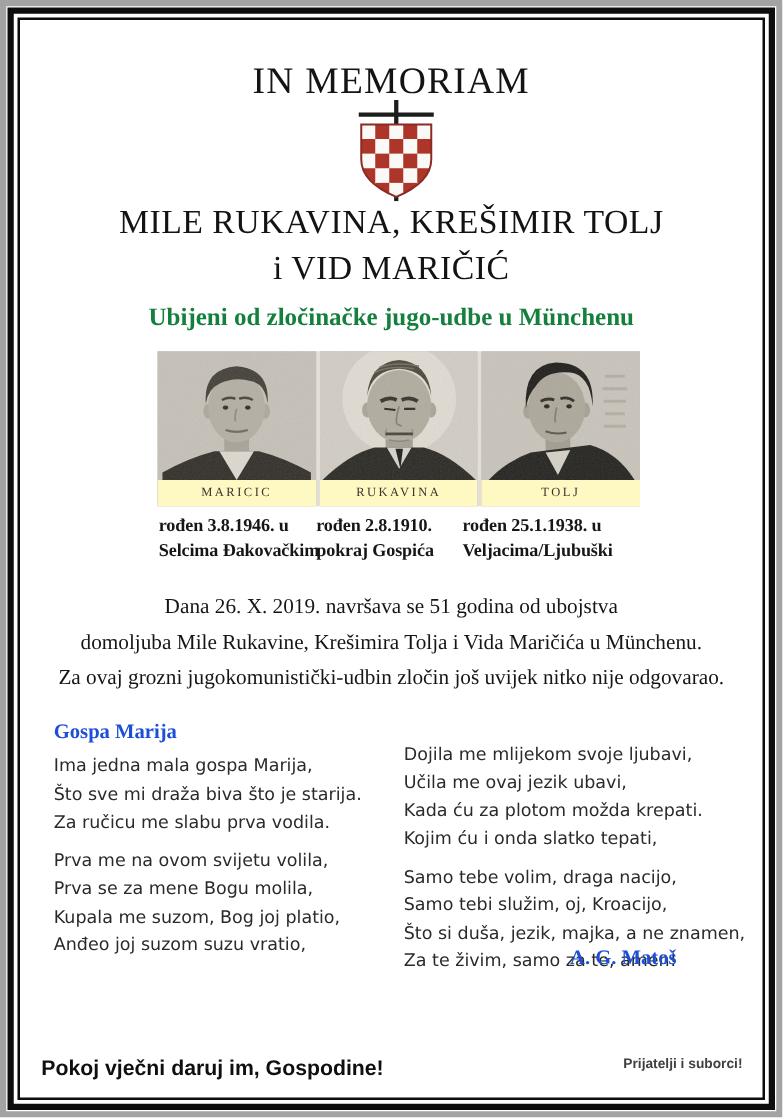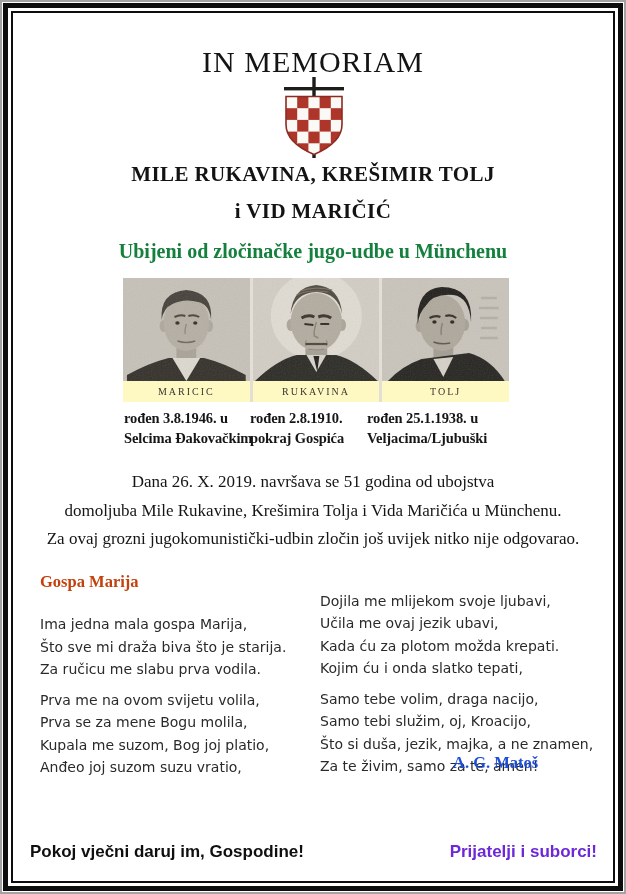--- a/index.html
+++ b/index.html
@@ -1,29 +1,29 @@
 <!DOCTYPE html>
 <html><head>
 <meta charset="utf-8">
 <style>
   html,body{margin:0;padding:0;background:#ffffff;}
   .sheet{
     position:relative;width:626px;height:894px;box-sizing:border-box;
-    background:#fff;border:2px solid #a3a3a3;padding:1px;
+    background:#fff;border:5px solid #a3a3a3;padding:1px;
     font-family:"Liberation Serif", serif;color:#111;
   }
   .frame-black{height:100%;box-sizing:border-box;border:5px solid #0d0d0d;padding:3px;}
   .frame-inner{height:100%;box-sizing:border-box;border:2px solid #0d0d0d;position:relative;background:#fff;}
   .content{position:absolute;inset:0;overflow:hidden;}
 
   .title{position:absolute;top:32px;left:0;width:100%;text-align:center;
     font-size:30px;letter-spacing:1px;color:#141414;}
   .emblem{position:absolute;left:266px;top:64px;}
   .names{position:absolute;top:143px;left:0;width:100%;text-align:center;
-    font-weight:bold;font-size:21px;line-height:37px;letter-spacing:.4px;color:#131313;}
+    font-weight:normal;font-size:27px;line-height:37px;letter-spacing:.4px;color:#131313;}
   .subtitle{position:absolute;top:227px;left:0;width:100%;text-align:center;
     font-weight:bold;font-size:20px;color:#15803d;}
 
   .photo-strip{position:absolute;left:110px;top:265px;width:386px;height:124px;
     display:flex;gap:3px;background:#e3dfd7;}
   .photo{flex:1;position:relative;overflow:hidden;background:#c8c3ba;}
   .photo svg{display:block;width:100%;height:103px;}
   .photo-label{position:absolute;bottom:0;left:0;right:0;height:21px;background:#fef9c3;
     text-align:center;font-family:"Liberation Serif",serif;font-size:10px;letter-spacing:2px;
     color:#3a362f;line-height:21px;}
@@ -33,29 +33,29 @@
   .caption.c1{left:111px;} .caption.c2{left:237px;} .caption.c3{left:354px;}
 
   .memorial{position:absolute;top:455px;left:0;width:100%;text-align:center;
     font-size:17px;line-height:28.5px;color:#151515;white-space:nowrap;}
 
   .poem{position:absolute;font-family:"DejaVu Sans","Liberation Sans",sans-serif;
     font-size:14px;line-height:22.3px;color:#2a2a2a;white-space:nowrap;}
   .poem-left{left:27px;top:558px;}
   .poem-right{left:307px;top:577px;}
   .poem-title{font-family:"Liberation Serif",serif;font-weight:bold;font-size:16.5px;
-    color:#c2410c;margin-bottom:20px;}
+    color:#1d4ed8;margin-bottom:6px;}
   .stanza + .stanza{margin-top:9px;}
   .poem-author{position:absolute;left:440px;top:740px;font-family:"Liberation Serif",serif;
     font-weight:bold;font-size:16.5px;color:#1d4ed8;}
 
   .footer-left{position:absolute;left:17px;top:829px;font-family:"Liberation Sans",sans-serif;
     font-weight:bold;font-size:17px;color:#0f0f0f;}
   .footer-right{position:absolute;right:16px;top:829px;font-family:"Liberation Sans",sans-serif;
-    font-weight:bold;font-size:17px;color:#6d28d9;}
+    font-weight:bold;font-size:11px;color:#404040;}
 </style>
 </head>
 <body>
 
 <div class="sheet">
  <div class="frame-black">
   <div class="frame-inner">
    <div class="content">
 
     <div class="title">IN MEMORIAM</div>

